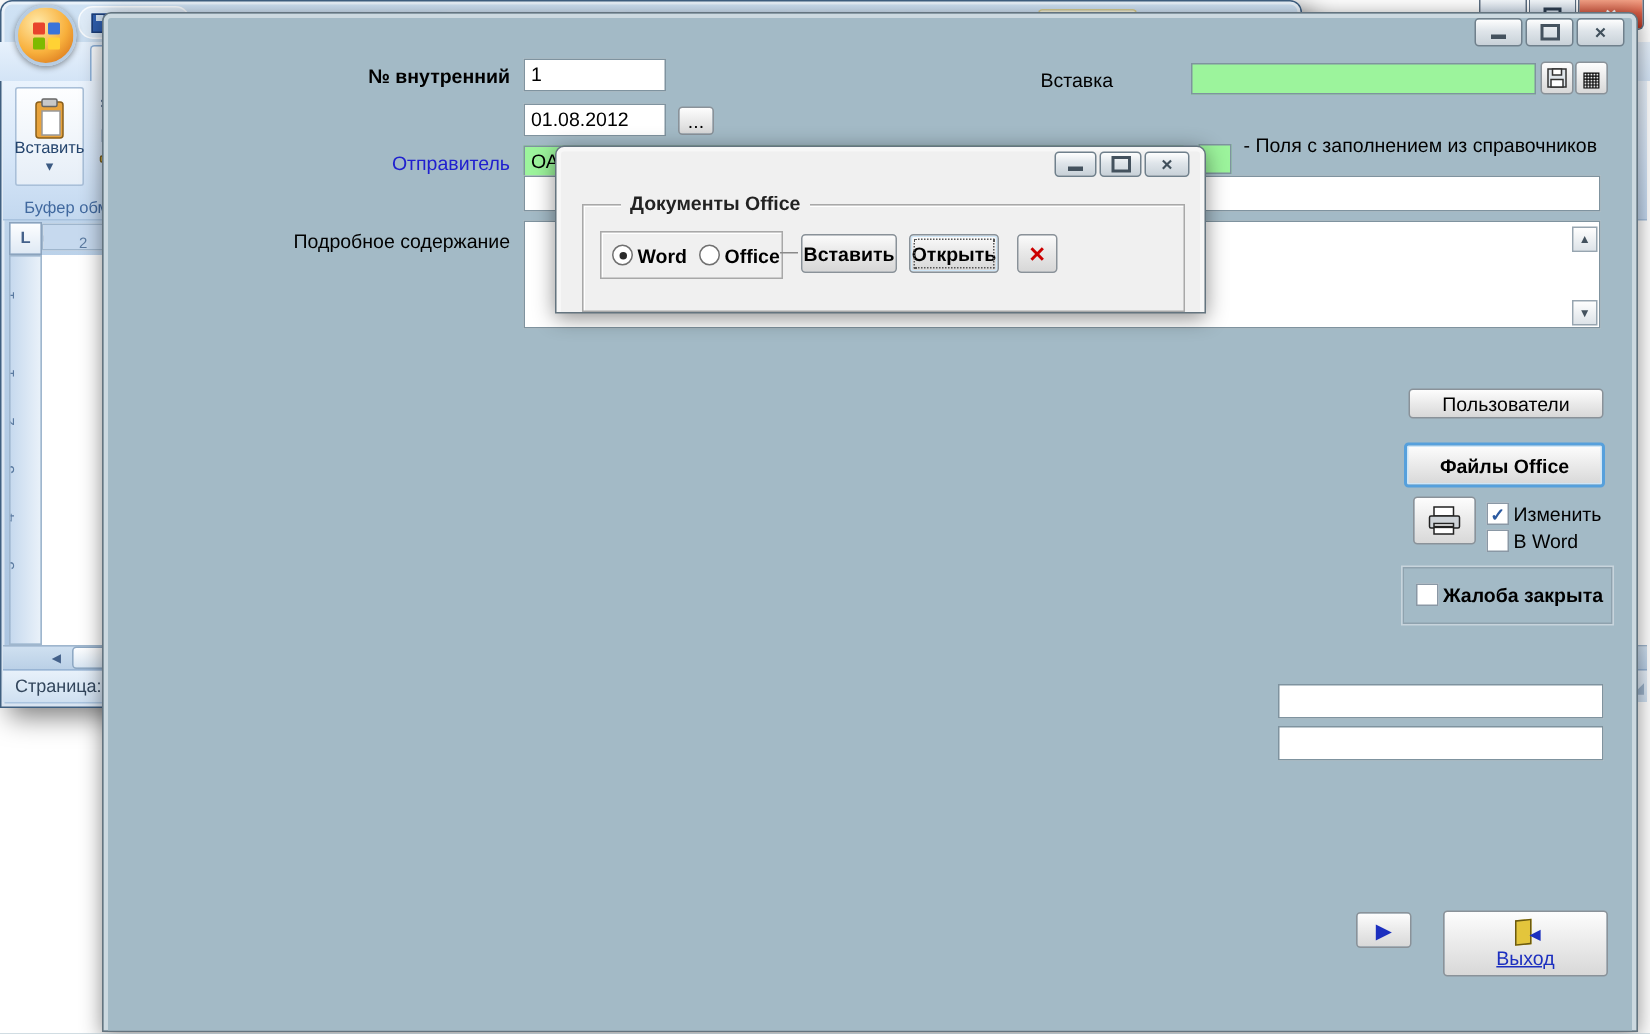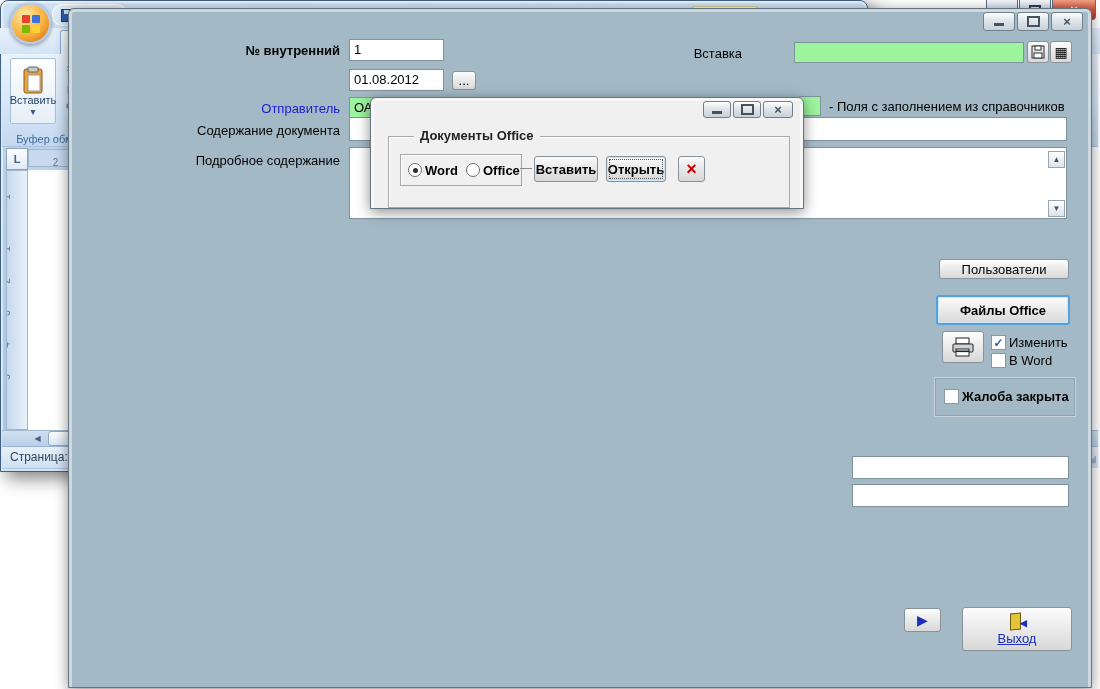--- a/index.html
+++ b/index.html
@@ -223,22 +223,21 @@
       <svg width="14" height="14" viewBox="0 0 14 14">
           <rect x="1" y="1" width="12" height="12" fill="#dfe5ea" stroke="#333"></rect>
           <rect x="4" y="1" width="6" height="4" fill="#fff" stroke="#333"></rect>
           <rect x="3" y="8" width="8" height="5" fill="#fff" stroke="#333"></rect>
         </svg>
     </div>
     <div class="btn" style="left:978px;top:8px;width:22px;height:22px;font-size:14px">
         <span>▦</span>
       </div>
     <div class="swatch" style="left:727px;top:63px;width:20px;height:18px"></div>
-    <div class="cblabel" style="left:757px;top:66px">- Поля с заполнением из справочников</div>
-    <div class="flabel" style="top:90px">Содержание документа</div>
+    <div class="cblabel" style="left:757px;top:56px">- Поля с заполнением из справочников</div>
     <div class="field" style="left:277px;top:84px;width:718px;height:24px"></div>
     <div class="flabel" style="top:120px">Подробное содержание</div>
     <div class="field" style="left:277px;top:114px;width:718px;height:72px"></div>
     <div class="scrollarrow" style="left:976px;top:118px">▲</div>
     <div class="scrollarrow" style="left:976px;top:167px">▼</div>
 
     <div class="btn" style="left:867px;top:226px;width:130px;height:20px">Пользователи</div>
     <div class="btn bold focusring" style="left:864px;top:262px;width:134px;height:30px">Файлы Office</div>
     <div class="btn" style="left:870px;top:298px;width:42px;height:32px">
       <svg width="24" height="20" viewBox="0 0 24 20">

